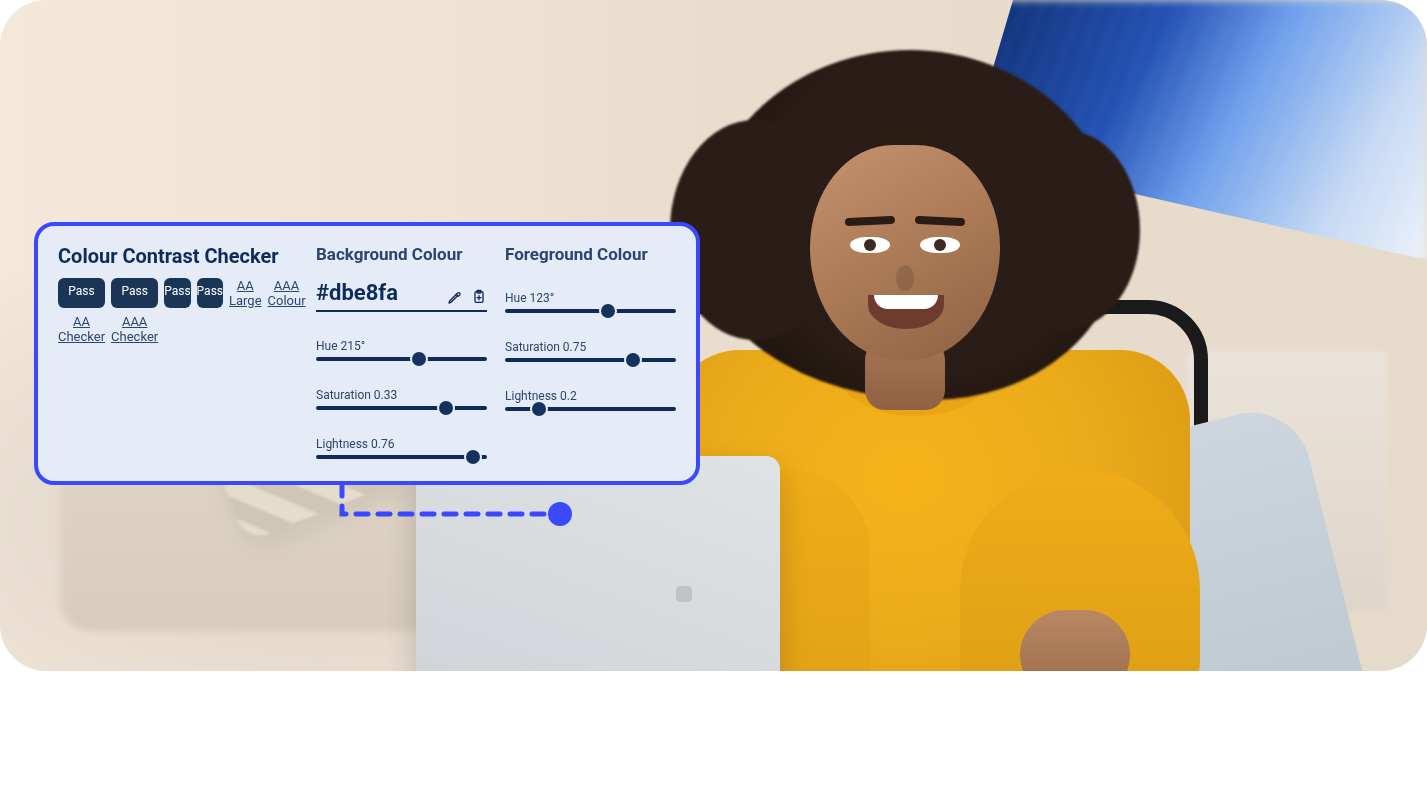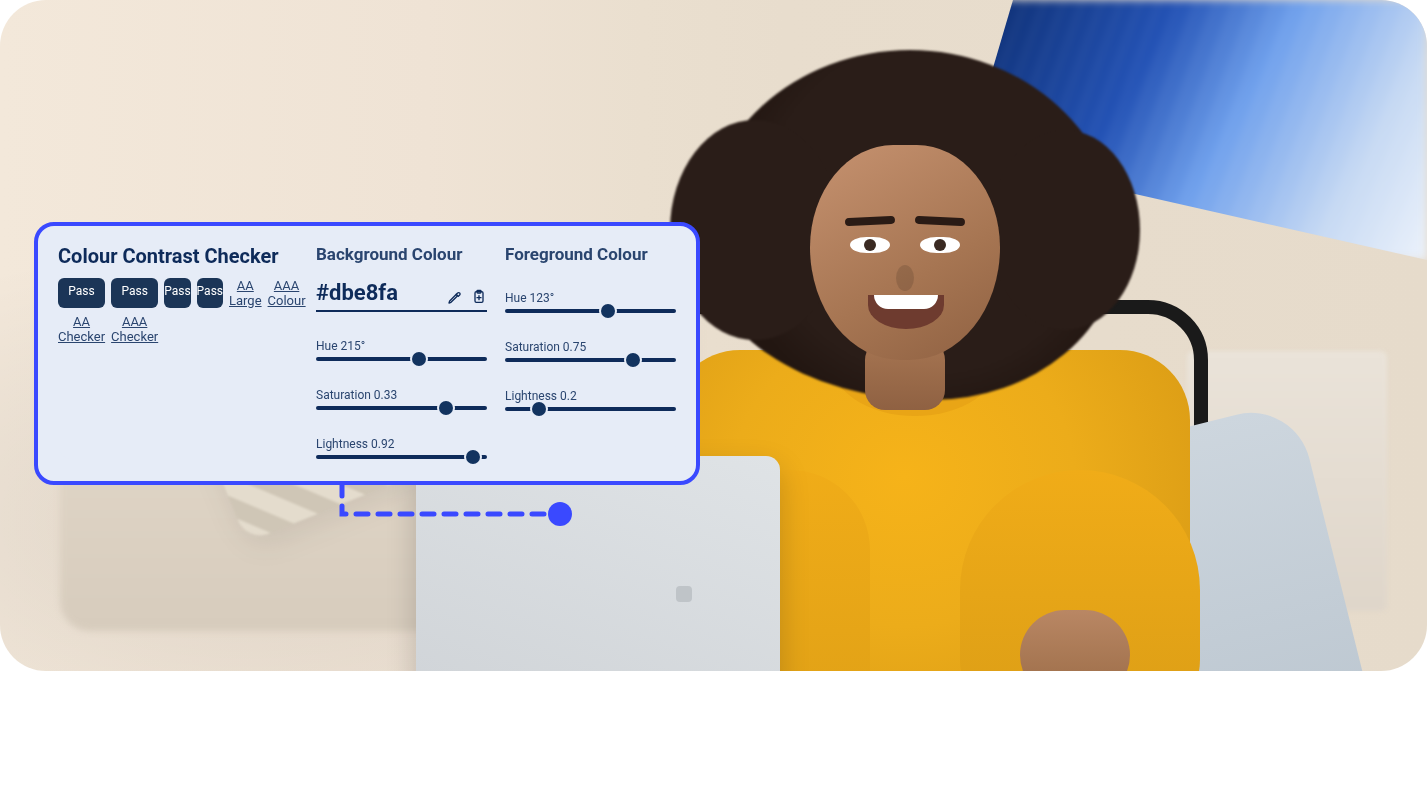--- a/index.html
+++ b/index.html
@@ -156,21 +156,21 @@
                 <div class="thumb" style="left: 60%;"></div>
               </div>
           </div>
           <div class="sl">
             <div class="lab">Saturation 0.33</div>
             <div class="track">
                 <div class="thumb" style="left: 76%;"></div>
               </div>
           </div>
           <div class="sl">
-            <div class="lab">Lightness 0.92</div>
+            <div class="lab">Lightness 0.76</div>
             <div class="track">
                 <div class="thumb" style="left: 92%;"></div>
               </div>
           </div>
         </div>
 
         <div class="col">
           <div class="mini-label">Foreground Colour</div>
           <div class="sl">
             <div class="lab">Hue 123°</div>

